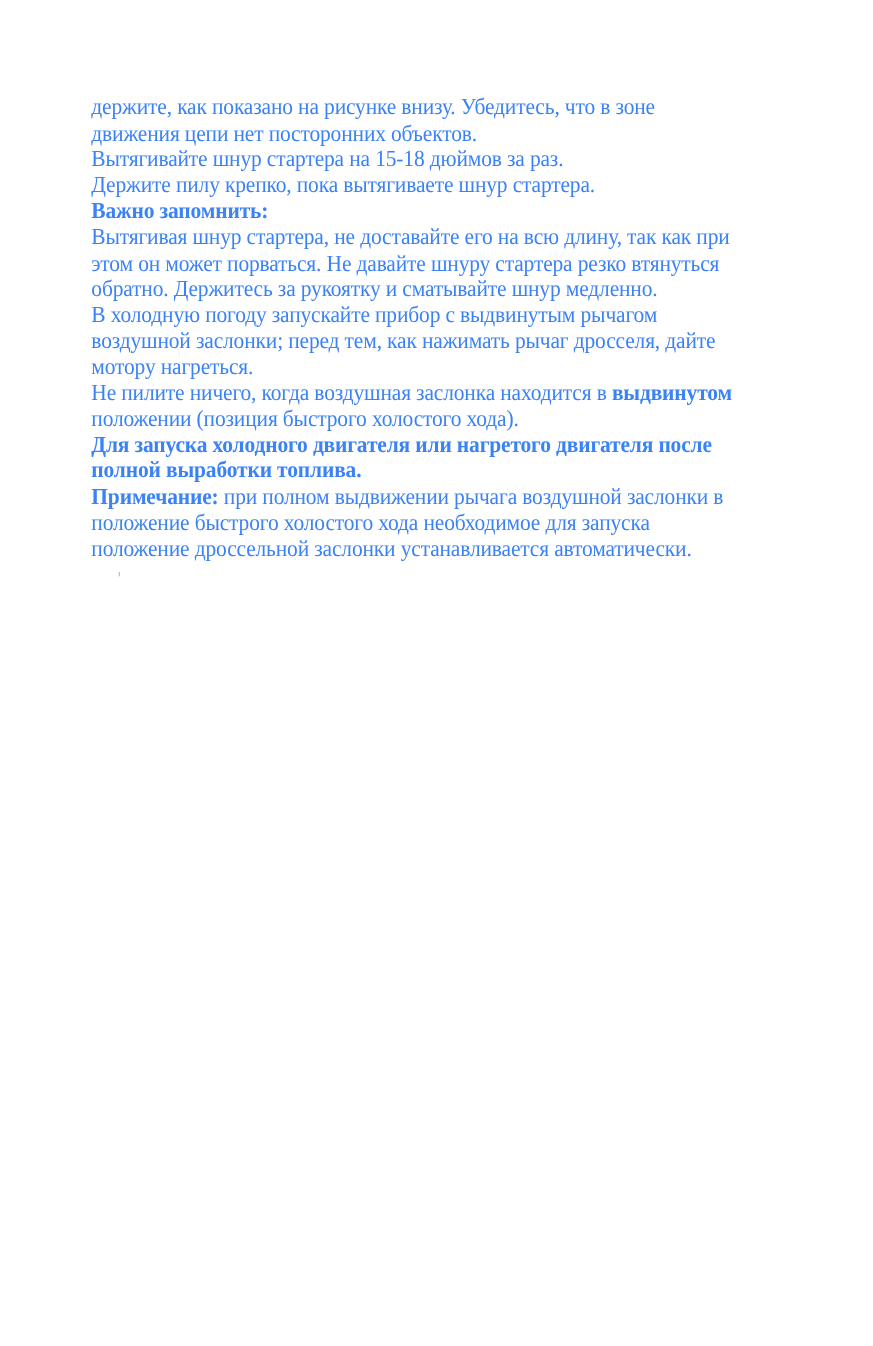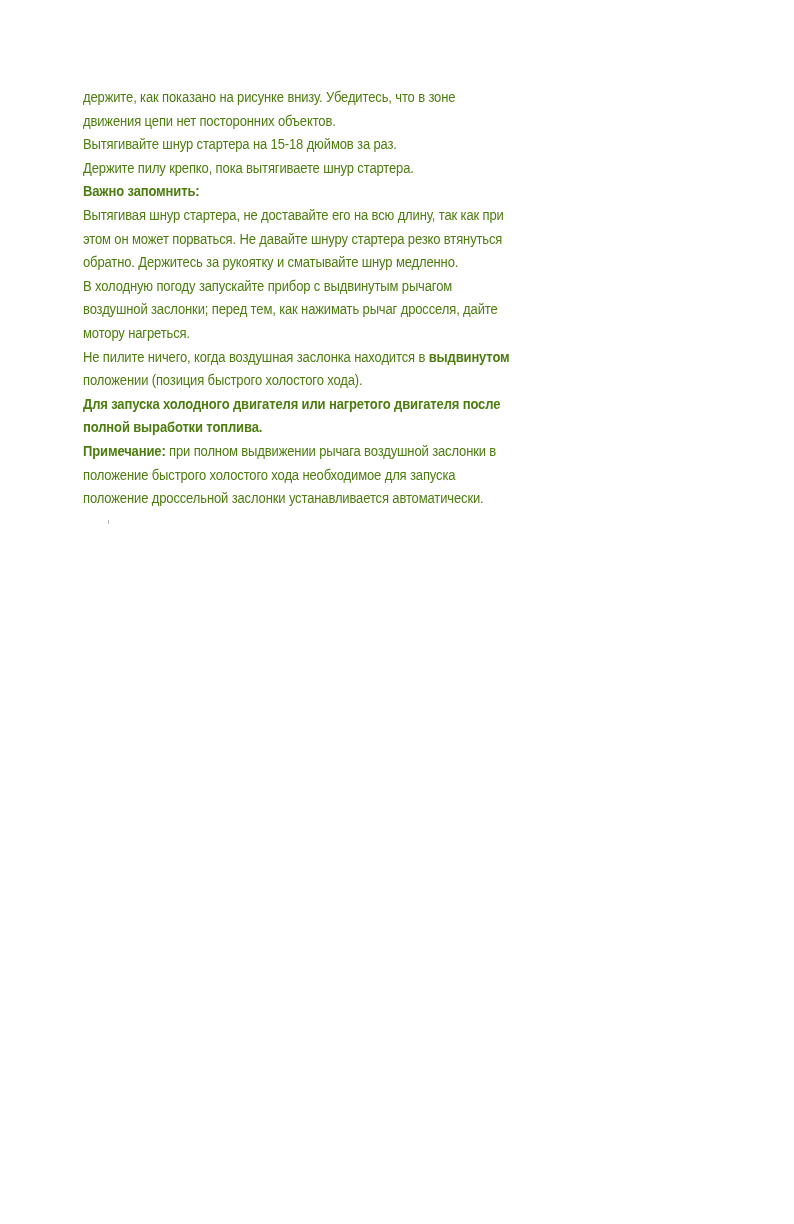--- a/index.html
+++ b/index.html
@@ -11,24 +11,24 @@
       width: 794px;
       height: 1224px;
       position: relative;
       overflow: hidden;
     }
     .page {
       position: absolute;
       left: 83px;
       top: 86px;
       width: 660px;
-      font-family: Liberation Sans, sans-serif;
-      font-size: 14px;
+      font-family: Liberation Serif, serif;
+      font-size: 21px;
       line-height: 23.6px;
-      color: #4d7c0f;
+      color: #3b82f6;
       letter-spacing: -0.15px;
     }
     .para {
       margin: 0;
       padding: 0;
       white-space: nowrap;
       transform-origin: left top;
       transform: scaleX(0.93);
     }
     .line { display: block; }

